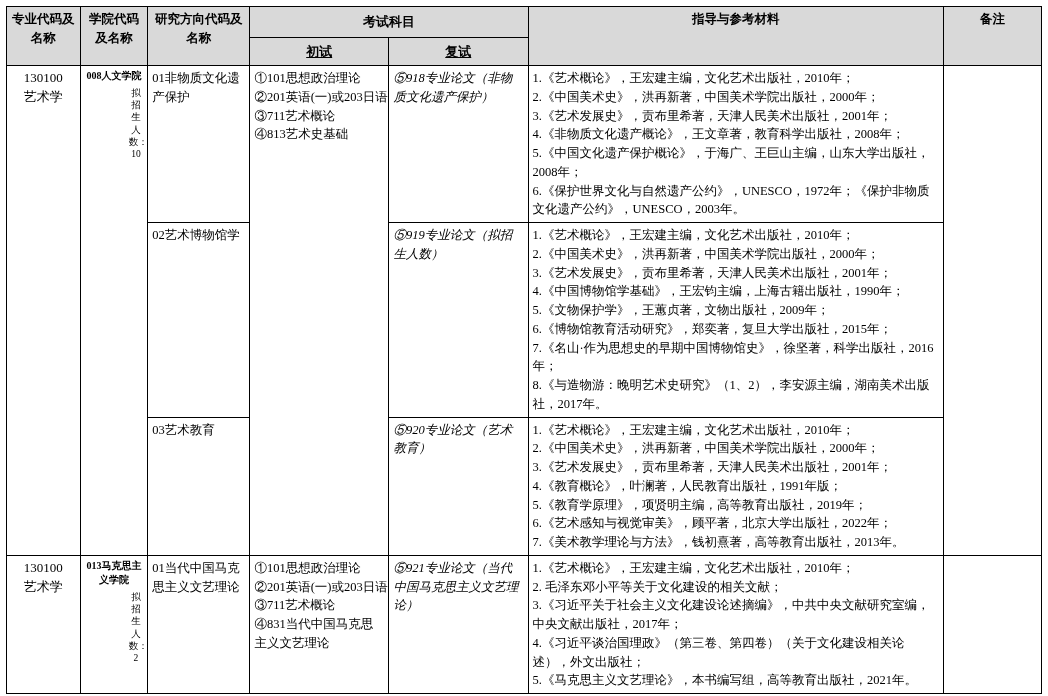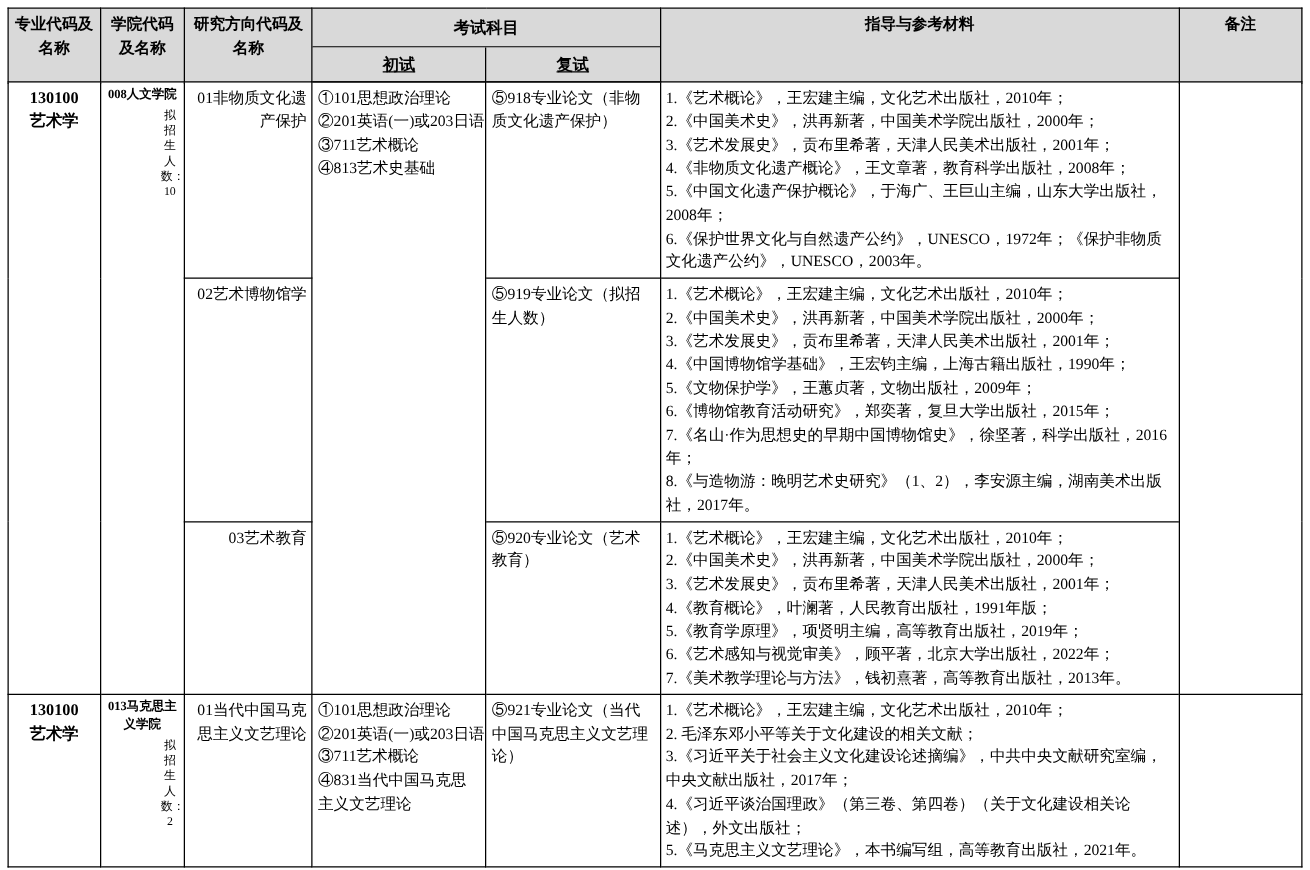--- a/index.html
+++ b/index.html
@@ -45,57 +45,57 @@
   .col-exam1   { width: 136px; }
   .col-exam2   { width: 136px; }
   .col-ref     { width: 406px; }
   .col-remark  { width: 96px; }
 
   td.c-center {
     text-align: center;
     vertical-align: middle;
   }
   .major-code {
-    font-weight: bold;
+    font-weight: normal;
     font-size: 13px;
     line-height: 1.45;
   }
   .college-name {
     font-weight: bold;
     font-size: 10px;
     line-height: 1.45;
   }
   .plan-count {
     font-size: 9.5px;
     font-weight: normal;
     margin-top: 3px;
     line-height: 1.3;
     margin-left: 44px;
   }
   .dir-cell {
     font-size: 12.5px;
     line-height: 1.5;
-    text-align: right;
   }
   .exam-list {
     font-size: 12.5px;
     line-height: 1.62;
   }
   .exam-list div { white-space: nowrap; }
   .ref-list {
     font-size: 11.5px;
     line-height: 1.62;
   }
   .ref-list div {
     text-indent: 0;
     padding-left: 0;
   }
   .retest {
     font-size: 12.5px;
     line-height: 1.55;
+    font-style: italic;
   }
   .subhdr-wrap { padding: 0 !important; }
   .subhdr-top {
     display: block;
     font-weight: bold;
     font-size: 13px;
     border-bottom: 1px solid #000;
     background: #d9d9d9;
     padding: 5px 0;
   }

